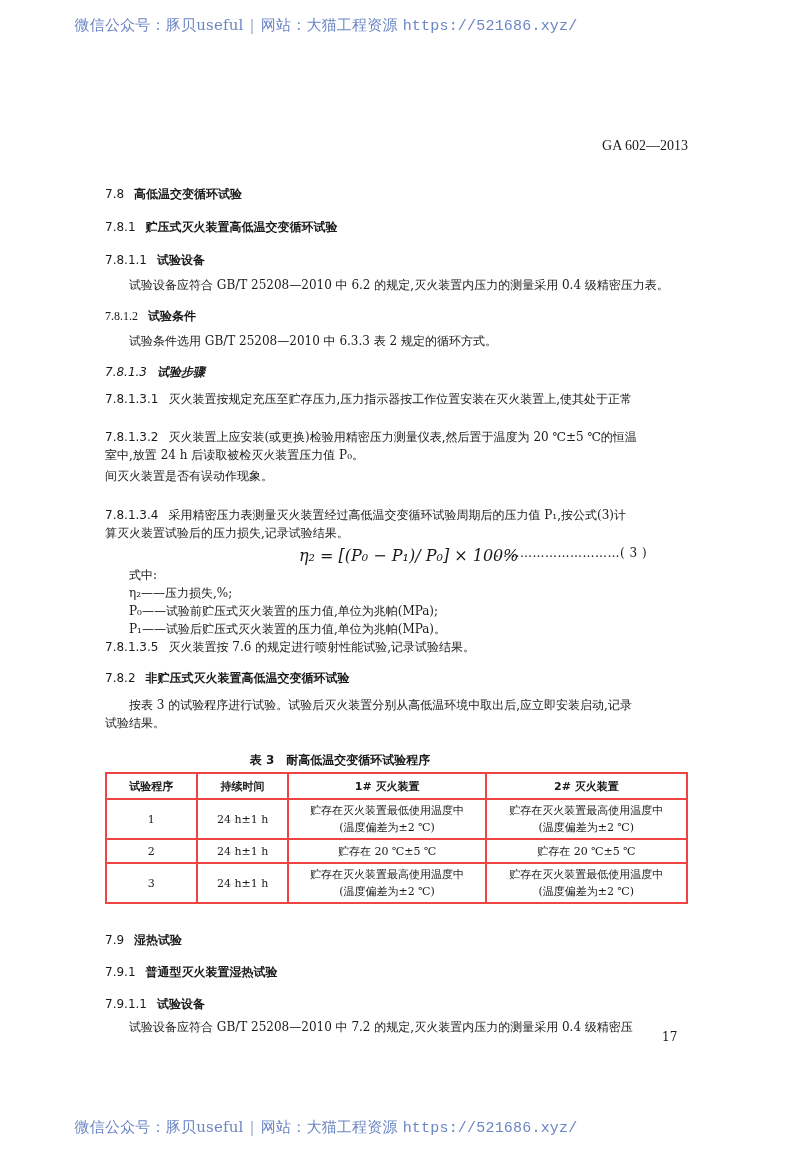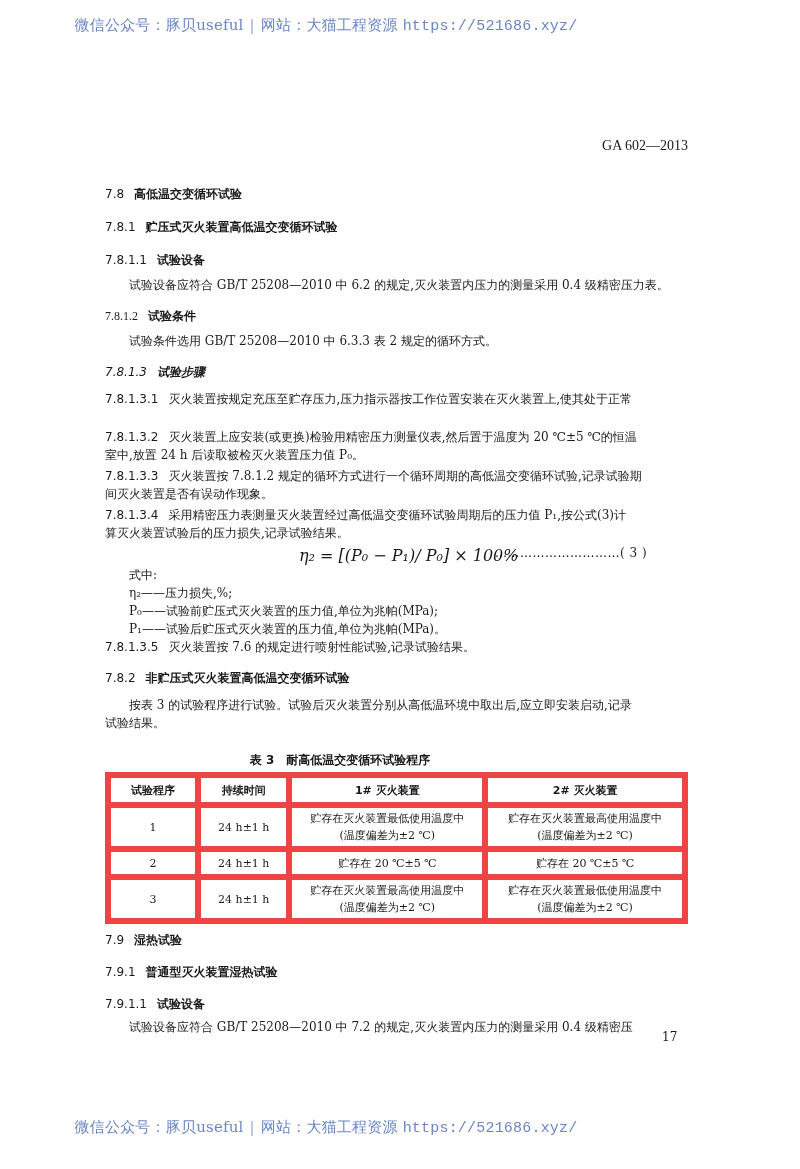--- a/index.html
+++ b/index.html
@@ -41,21 +41,21 @@
     .ttl {
       position: absolute; top: 752px; left: 0; width: 680px; text-align: center;
       font-family: "DejaVu Sans", "Liberation Sans", sans-serif; font-weight: bold; font-size: 12px;
     }
     table.t {
       position: absolute; left: 105px; top: 772px; width: 583px;
       border-collapse: collapse; font-size: 11px;
       border: 1.5px solid #222;
     }
     table.t th, table.t td {
-      border: 6px solid #ef4444; text-align: center; padding: 0 4px; line-height: 17px;
+      border: 2px solid #ef4444; text-align: center; padding: 0 4px; line-height: 17px;
     }
     table.t th { font-weight: bold; font-family: "DejaVu Sans", "Liberation Sans", sans-serif; height: 24px; }
     table.t tr.r2 td { height: 22px; }
     table.t tr.r1 td, table.t tr.r3 td { height: 38px; }
     .pageno { position: absolute; left: 662px; top: 1030px; font-size: 12px; }
   </style>
 </head>
 <body>
 
 <div class="wm" style="top:16px;">
@@ -86,21 +86,20 @@
 </div>
 
 <div class="p clause" style="top:390px;">
   <div><span class="num">7.8.1.3.1</span><span>灭火装置按规定充压至贮存压力,压力指示器按工作位置安装在灭火装置上,使其处于正常</span></div>
 </div>
 <div class="p clause" style="top:428px;">
   <div><span class="num">7.8.1.3.2</span><span>灭火装置上应安装(或更换)检验用精密压力测量仪表,然后置于温度为 20 ℃±5 ℃的恒温</span></div>
   <div>室中,放置 24 h 后读取被检灭火装置压力值 P₀。</div>
 </div>
 <div class="p clause" style="top:467px;">
-  <div><span class="num">7.8.1.3.3</span><span>灭火装置按 7.8.1.2 规定的循环方式进行一个循环周期的高低温交变循环试验,记录试验期</span></div>
   <div>间灭火装置是否有误动作现象。</div>
 </div>
 <div class="p clause" style="top:506px;">
   <div><span class="num">7.8.1.3.4</span><span>采用精密压力表测量灭火装置经过高低温交变循环试验周期后的压力值 P₁,按公式(3)计</span></div>
   <div>算灭火装置试验后的压力损失,记录试验结果。</div>
 </div>
 
 <div class="formula" style="top:546px;">η₂ = [(P₀ − P₁)/ P₀] × 100%</div>
 <div class="formula-no" style="top:546px;">…………………………( 3 )</div>
 

